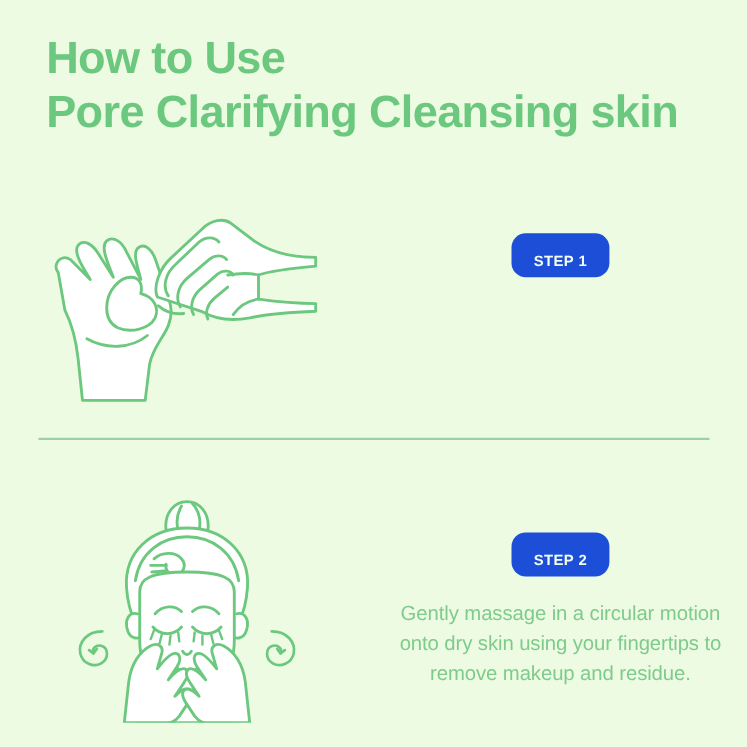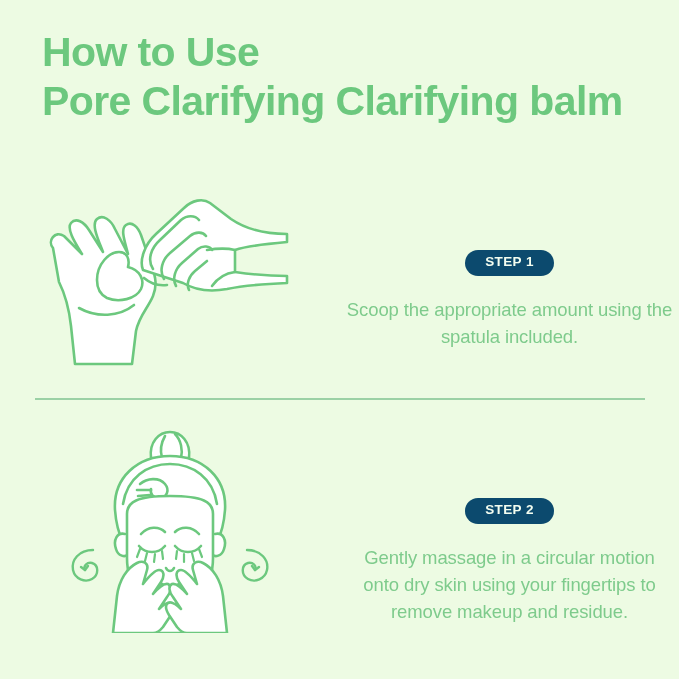--- a/index.html
+++ b/index.html
@@ -46,50 +46,49 @@
   
   .step-row {
     position: absolute;
     left: 0;
     width: 679px;
     display: flex;
     flex-direction: row;
     align-items: flex-start;
   }
   #step-1 { top: 186px; height: 200px; }
-  #step-2 { top: 418px; height: 220px; }
+  #step-2 { top: 442px; height: 220px; }
 
   .art-col {
     width: 340px;
     display: flex;
     align-items: center;
     justify-content: center;
   }
   .text-col {
     width: 339px;
     display: flex;
     flex-direction: column;
     align-items: center;
   }
 
   #step-1 .text-col { padding-top: 26px; }
   #step-2 .text-col { padding-top: 42px; }
 
   .step-badge {
-    background: #0c4a6e;
+    background: #1d4ed8;
     color: #f3fdf0;
     font-family: "Liberation Sans", sans-serif;
     font-weight: bold;
     font-size: 13.5px;
     letter-spacing: 0.4px;
-    padding: 5px 20px 6px 20px;
+    padding: 19px 20px 6px 20px;
     border-radius: 13px;
     display: inline-block;
     line-height: 1.1;
-    margin-top: 38px;
   }
 
   .step-text {
     margin-top: 20px;
     color: #7ecb8c;
     font-family: "Liberation Sans", sans-serif;
     font-size: 18.5px;
     line-height: 27px;
     text-align: center;
     letter-spacing: -0.1px;
@@ -110,21 +109,21 @@
 
   .art-svg { display: block; }
 </style>
 </head>
 <body>
 
 <div class="page">
 
   <div class="header">
     <div class="title-line line1">How to Use</div>
-    <div class="title-line line2">Pore Clarifying Clarifying balm</div>
+    <div class="title-line line2">Pore Clarifying Cleansing skin</div>
   </div>
 
   <div class="step-row" id="step-1">
 
     <div class="art-col">
 
       <svg class="art-svg" width="270" height="190" viewBox="0 0 270 190">
         <g fill="#ffffff" stroke="#6cc87e" stroke-width="2.6" stroke-linecap="round" stroke-linejoin="round">
 
           <path d="M18 62
@@ -190,21 +189,20 @@
           <path d="M172 64 C 184 62, 192 62, 200 64" fill="none"></path>
           <path d="M177 100 C 184 90, 192 87, 200 86" fill="none"></path>
 
           <path d="M109 92 C 116 98, 124 100, 132 99" fill="none"></path>
         </g>
       </svg>
     </div>
 
     <div class="text-col">
       <div class="step-badge">STEP 1</div>
-      <div class="step-text">Scoop the appropriate amount using the spatula included.</div>
     </div>
   </div>
 
   <div class="divider"></div>
 
   <div class="step-row" id="step-2">
 
     <div class="art-col">
 
       <svg class="art-svg" width="230" height="215" viewBox="0 0 230 215">

